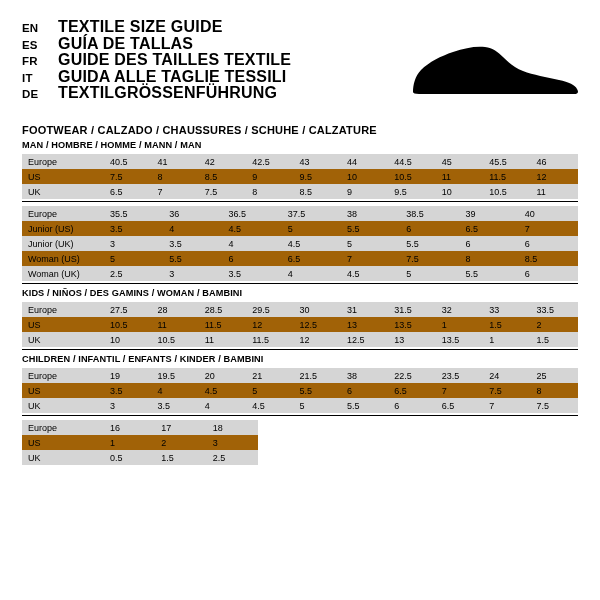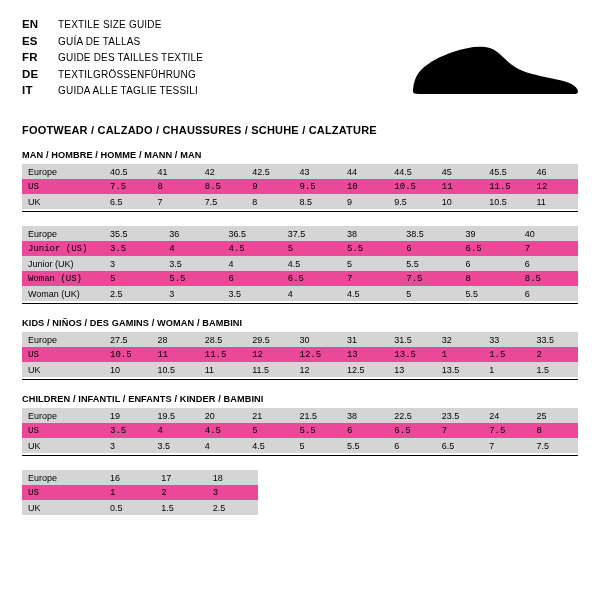--- a/index.html
+++ b/index.html
@@ -35,43 +35,43 @@
     align-items: baseline;
     height: 16.5px;
   }
   .lang-code {
     width: 36px;
     font-size: 11.5px;
     font-weight: bold;
     letter-spacing: 0.2px;
   }
   .lang-title {
-    font-size: 10px;
-    font-weight: normal;
+    font-size: 16px;
+    font-weight: bold;
     letter-spacing: 0.2px;
   }
 
   .shoe-wrap {
     position: absolute;
     right: 4px;
     top: 12px;
     width: 185px;
     height: 70px;
   }
 
   .section-title {
     margin-top: 14px;
     font-size: 11px;
     font-weight: bold;
     letter-spacing: 0.2px;
   }
 
   
   .group {
-    margin-top: 14px;
+    margin-top: 4px;
   }
   .group-title {
     font-size: 9.2px;
     font-weight: bold;
     letter-spacing: 0.1px;
     margin-bottom: 4px;
     white-space: nowrap;
   }
   table {
     border-collapse: collapse;
@@ -85,22 +85,21 @@
   td {
     height: 15px;
     padding: 0 0 0 6px;
     vertical-align: middle;
     white-space: nowrap;
   }
   tr.shaded td {
     background: #d5d5d5;
   }
   tr.plain td {
-    background: #ec4899;
-    font-family: Liberation Mono, monospace;
+    background: #a16207;
   }
   td.label {
     width: 76px;
   }
   table.babies td.label {
     width: 76px;
   }
   .group-sep {
     height: 1px;
     background: #000000;
@@ -121,26 +120,26 @@
       </div>
       <div class="lang-row">
         <span class="lang-code">ES</span>
         <span class="lang-title">GUÍA DE TALLAS</span>
       </div>
       <div class="lang-row">
         <span class="lang-code">FR</span>
         <span class="lang-title">GUIDE DES TAILLES TEXTILE</span>
       </div>
       <div class="lang-row">
+        <span class="lang-code">IT</span>
+        <span class="lang-title">GUIDA ALLE TAGLIE TESSILI</span>
+      </div>
+      <div class="lang-row">
         <span class="lang-code">DE</span>
         <span class="lang-title">TEXTILGRÖSSENFÜHRUNG</span>
-      </div>
-      <div class="lang-row">
-        <span class="lang-code">IT</span>
-        <span class="lang-title">GUIDA ALLE TAGLIE TESSILI</span>
       </div>
     </div>
 
     <div class="shoe-wrap">
       <svg viewBox="0 0 185 70" width="185" height="70" aria-hidden="true">
         <path d="M14 62 C14 55 16 46 22 40 C30 32 42 26 54 22 C66 18 76 16 86 17
                  C94 18 99 22 104 27 C110 33 116 38 124 41 C134 45 148 47 160 50
                  C170 52 176 55 178 59 C180 62 179 64 175 64 L20 64 C16 64 14 63 14 62 Z" fill="#000000"></path>
       </svg>
     </div>

